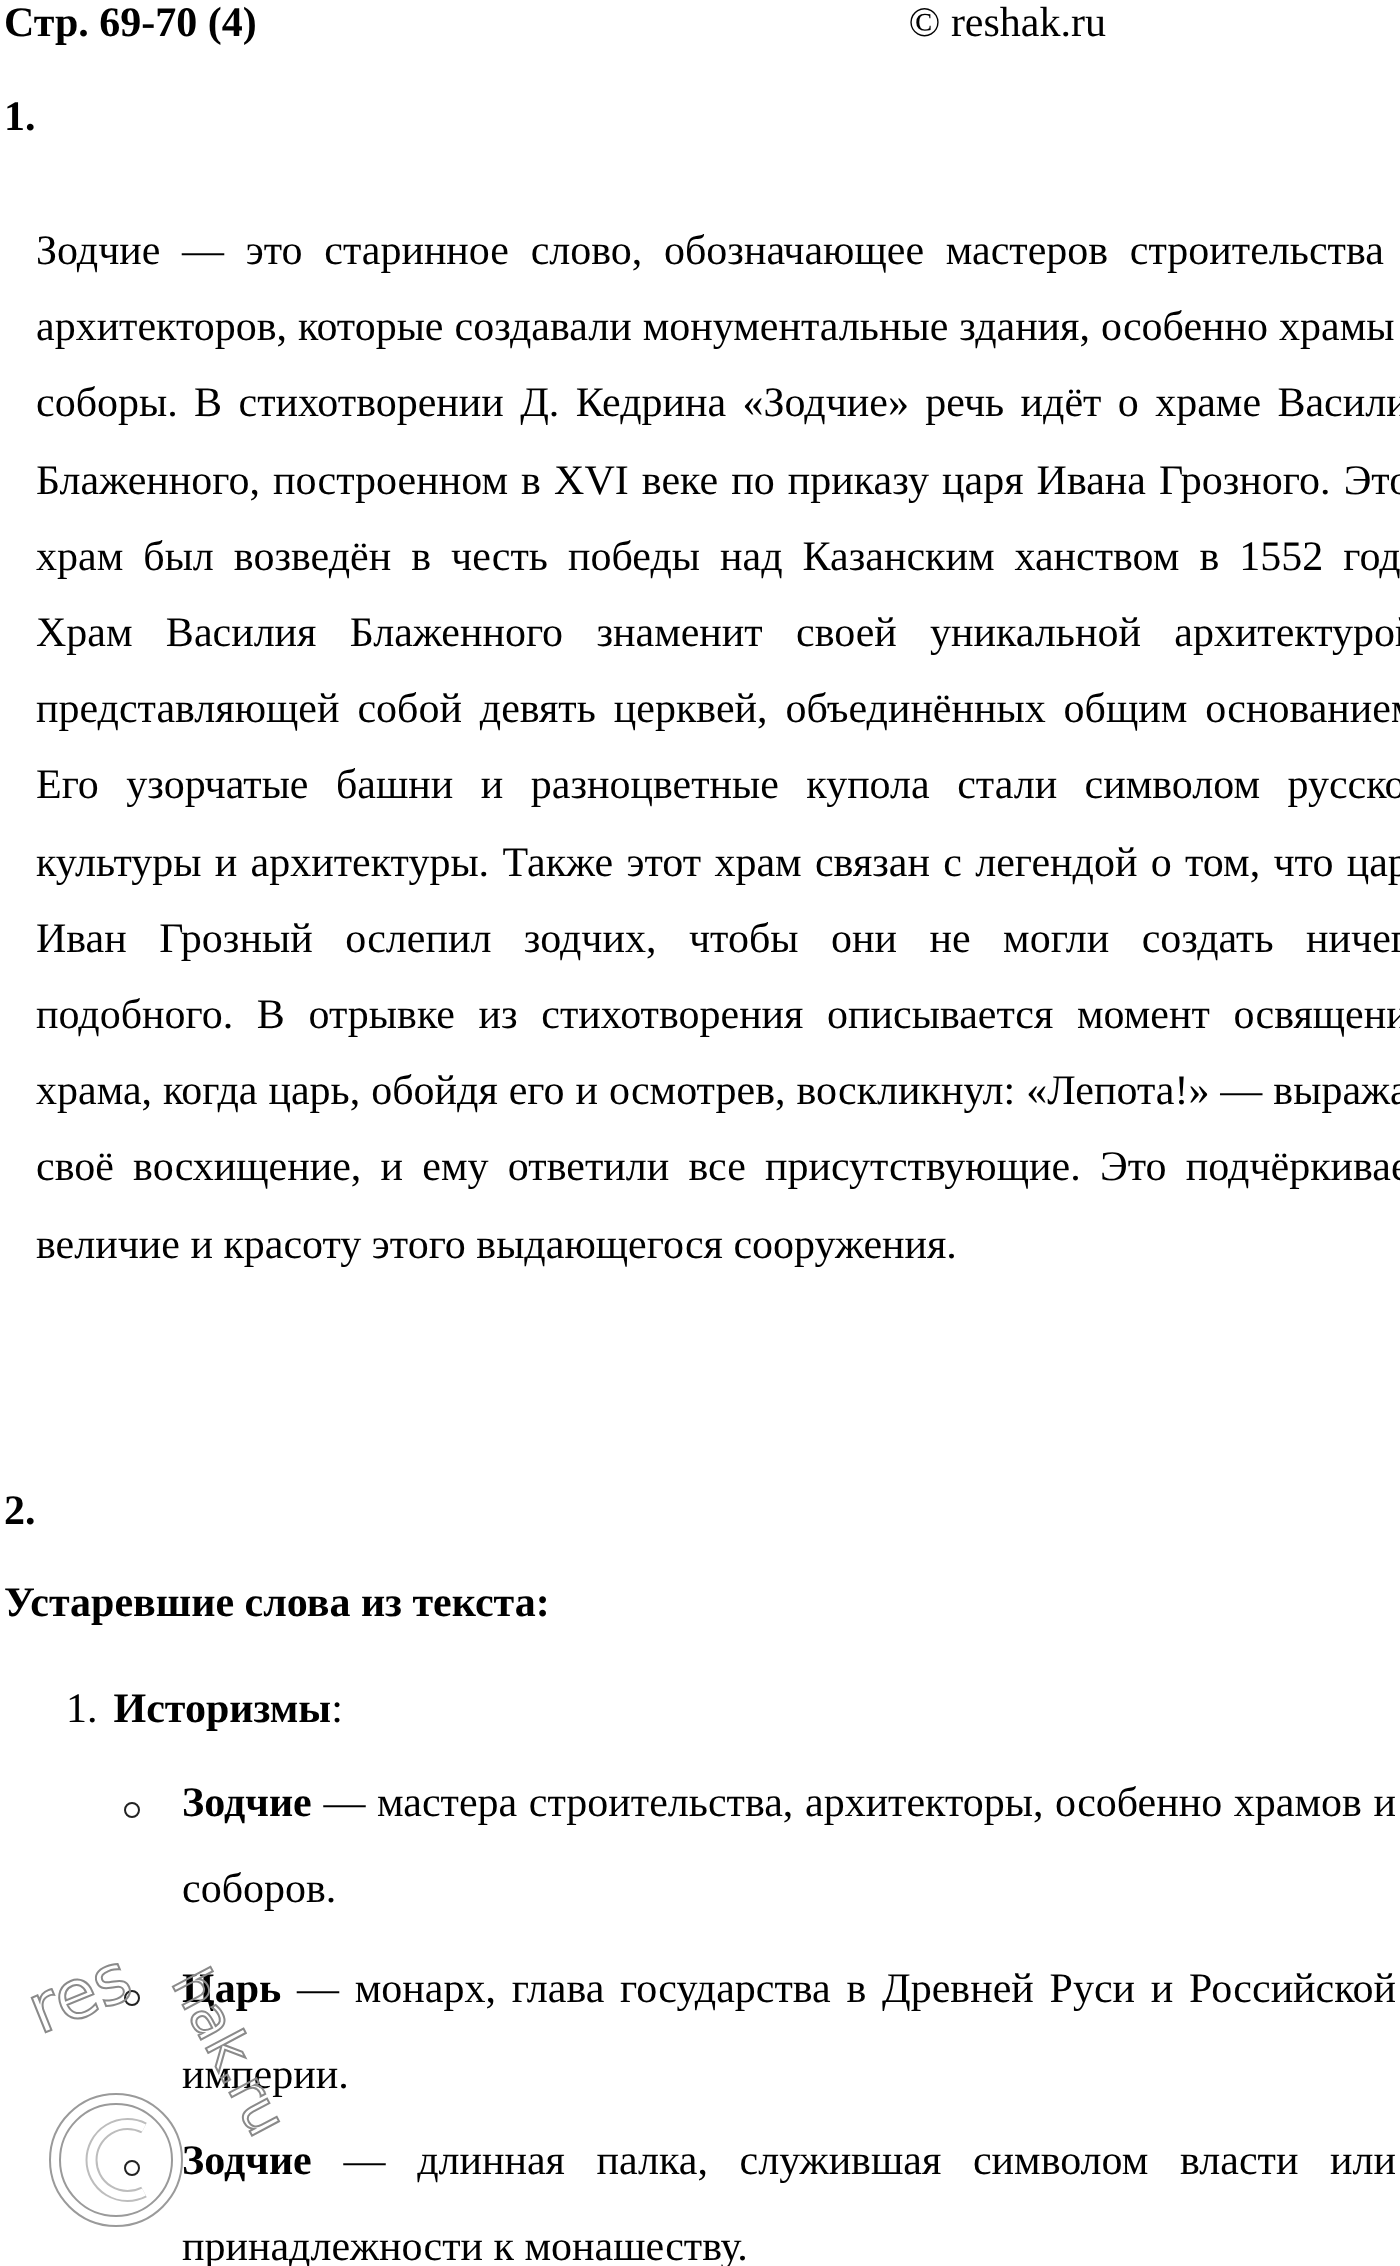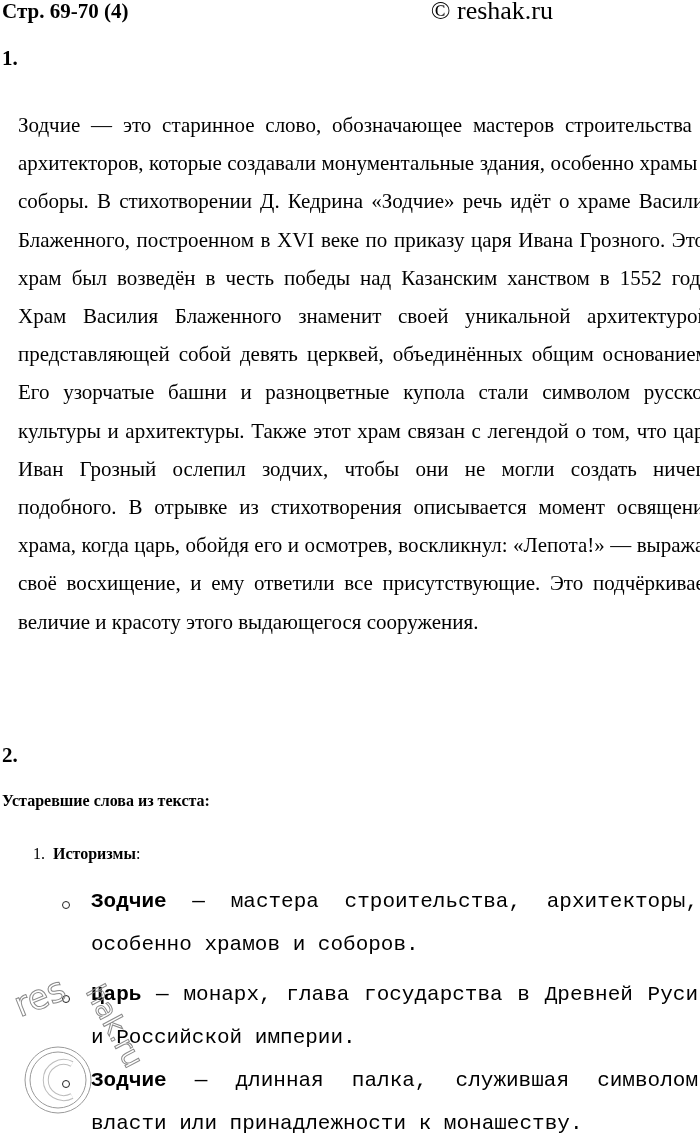--- a/index.html
+++ b/index.html
@@ -27,21 +27,21 @@
       left: 2px;
       top: -1px;
       font-weight: bold;
       font-size: 21px;
       line-height: 24px;
     }
     .header-copyright {
       position: absolute;
       right: 2px;
       top: -1px;
-      font-size: 26px;
+      font-size: 21px;
       line-height: 24px;
     }
     .section-num {
       position: absolute;
       left: 2px;
       font-weight: bold;
       font-size: 21px;
       line-height: 24px;
     }
     .paragraph {
@@ -52,28 +52,28 @@
       font-size: 21px;
       line-height: 38.2px;
       text-align: justify;
       margin: 16px;
     }
     .subheading {
       position: absolute;
       left: 2px;
       top: 789px;
       font-weight: bold;
-      font-size: 16px;
+      font-size: 21px;
       line-height: 24px;
     }
     .ol-item {
       position: absolute;
       left: 33px;
       top: 842px;
-      font-size: 16px;
+      font-size: 21px;
       line-height: 24px;
     }
     .ol-item .num { margin-right: 8px; }
     .ol-item .term { font-weight: bold; }
     .bullet {
       position: absolute;
       left: 62px;
       width: 8px;
       height: 8px;
       border: 1.3px solid #222;
@@ -82,21 +82,20 @@
     }
     .def {
       position: absolute;
       left: 91px;
       width: 607px;
       font-size: 21px;
       line-height: 43px;
       text-align: justify;
       text-align-last: left;
       margin: 0;
-      font-family: Liberation Mono, monospace;
     }
     .def .term { font-weight: bold; }
     .watermark {
       position: absolute;
       left: 10px;
       top: 960px;
       width: 150px;
       height: 170px;
       pointer-events: none;
     }

